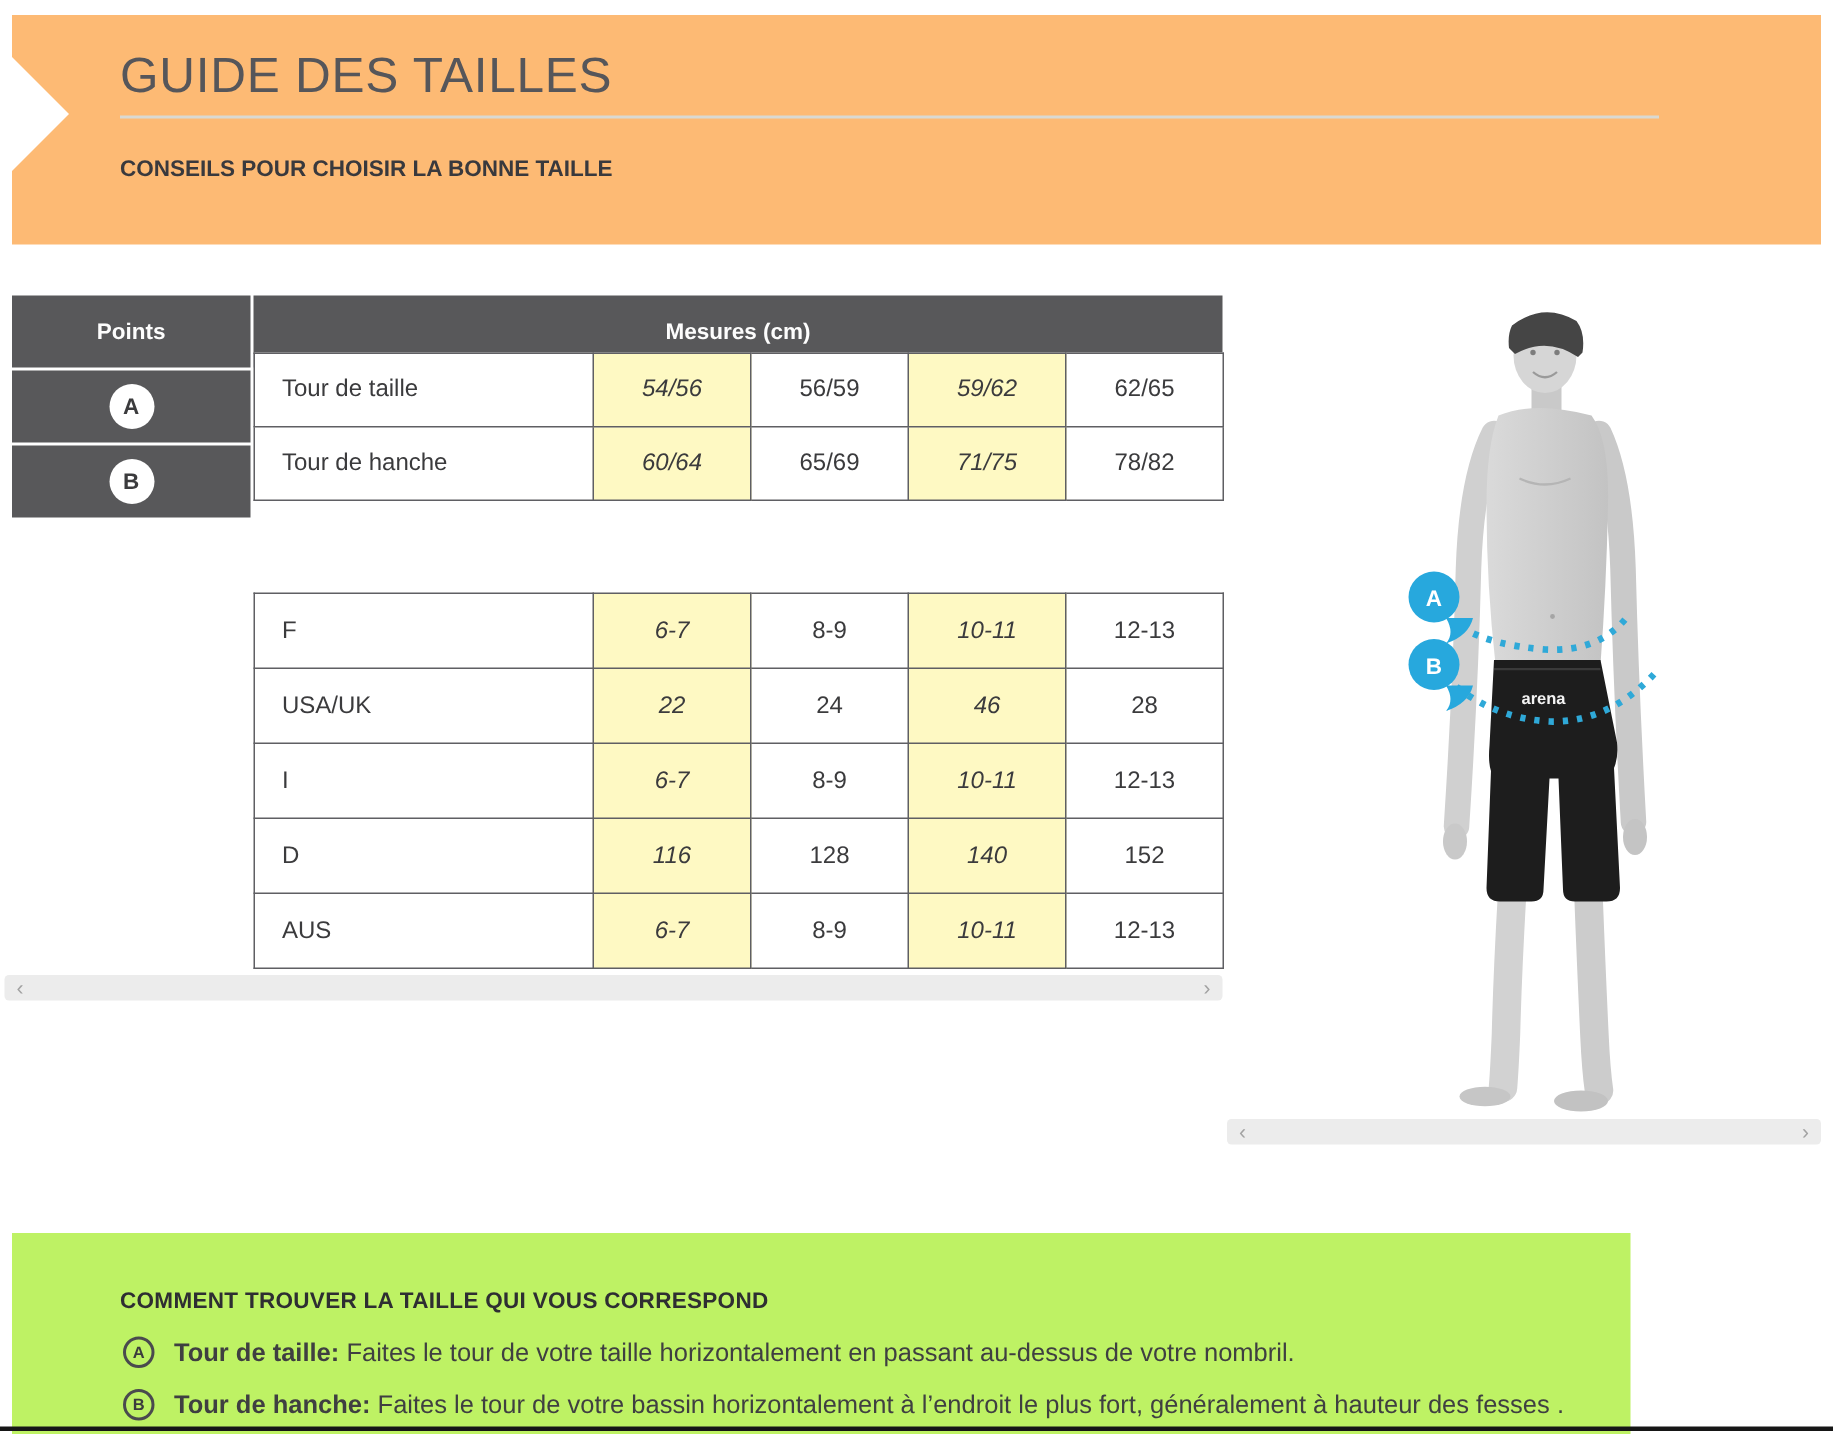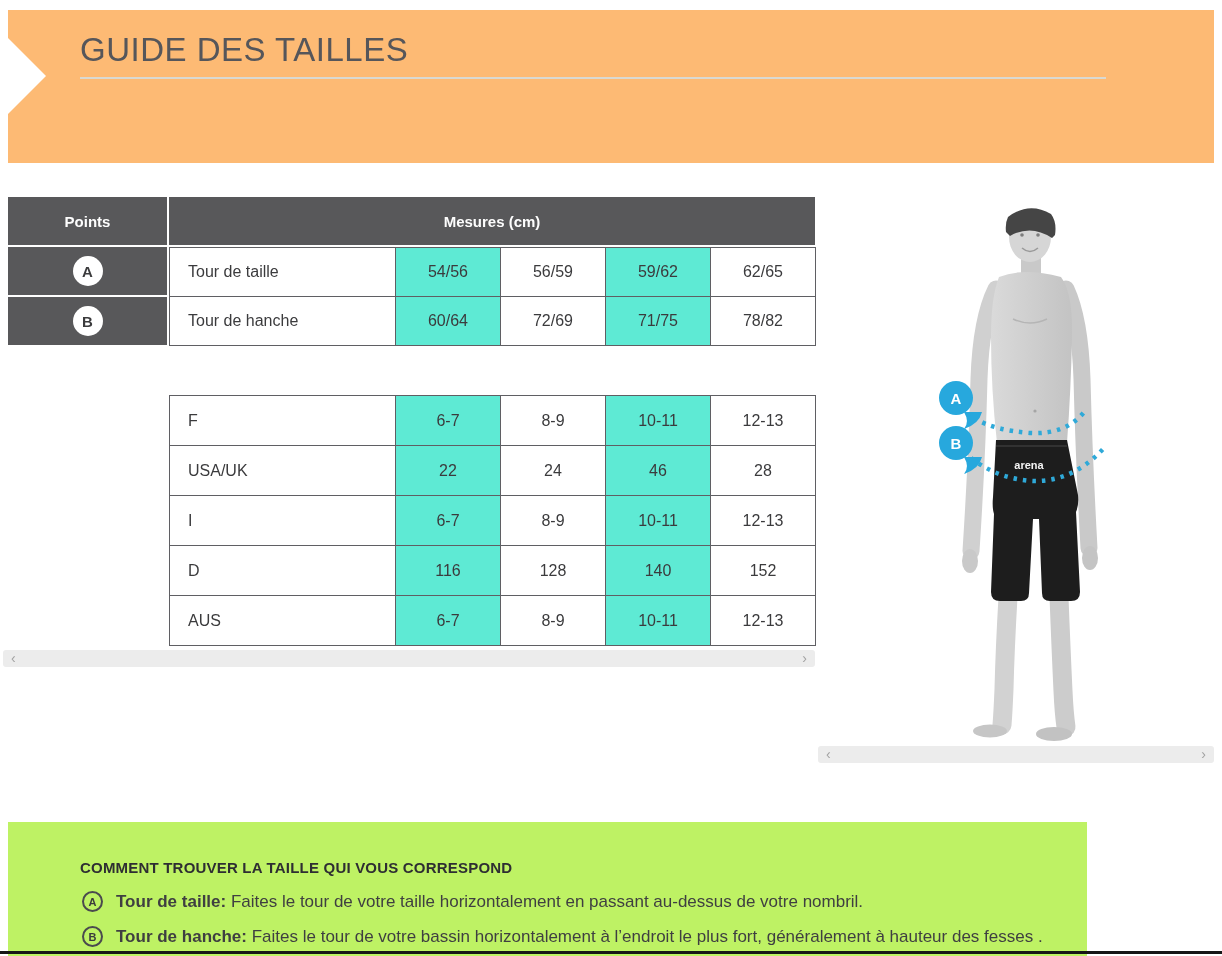--- a/index.html
+++ b/index.html
@@ -24,29 +24,29 @@
               font-weight:bold; font-size:15px; }
   .pts-cell { height:48px; margin-bottom:2px; display:flex; align-items:center; justify-content:center; }
   .pt-circle { width:30px; height:30px; border-radius:50%; background:#fff; color:#3b3b3d;
                font-weight:bold; font-size:15px; display:flex; align-items:center; justify-content:center; }
   .mes-head { position:absolute; left:161px; top:0; width:646px; height:48px;
               display:flex; align-items:center; justify-content:center; font-weight:bold; font-size:15px; }
   .taille-head { position:absolute; left:161px; top:150px; width:646px; height:48px;
               display:flex; align-items:center; justify-content:center; font-weight:bold; font-size:15px; }
   table.grid { position:absolute; left:161px; width:646px; border-collapse:collapse; table-layout:fixed;
                background:#fff; }
-  #measure-table { top:50px;padding-left:44px; }
+  #measure-table { top:38px;padding-left:44px; }
   #size-table { top:198px; }
   table.grid td { border:1px solid #5f5f63; font-size:16px; color:#3b3b3d;
                   text-align:center; vertical-align:middle; }
   #measure-table td { height:49px; }
   #size-table td { height:50px; }
   table.grid td.lbl { width:226px; text-align:left; padding-left:18px; }
   table.grid td.val { width:105px; }
-  table.grid td.shade { background:#5eead4; }
+  table.grid td.shade { background:#fef9c3;font-style:italic; }
 
   
   .hscroll { position:absolute; height:17px; background:#ececec; border-radius:3px;
              display:flex; align-items:center; justify-content:space-between;
              padding:0 8px; font-size:14px; color:#a2a2a2; cursor:pointer; }
   #table-scroll { left:3px; top:650px; width:812px; }
   #img-scroll   { left:818px; top:746px; width:396px; }
   .hscroll span { line-height:15px; }
 
   
@@ -66,20 +66,21 @@
 </style>
 </head>
 <body>
 
 <div class="stage">
 
   <div class="hdr">
     <div class="hdr-chevron"></div>
     <div class="hdr-title">GUIDE DES TAILLES</div>
     <div class="hdr-rule"></div>
+    <div class="hdr-sub">CONSEILS POUR CHOISIR LA BONNE TAILLE</div>
   </div>
 
   <div class="twrap">
     <div class="pts-col">
       <div class="pts-head dark">Points</div>
       <div id="points-cells">
           <div class="pts-cell dark">
             <span class="pt-circle">A</span>
           </div>
           <div class="pts-cell dark">
@@ -93,21 +94,21 @@
           <tr>
             <td class="lbl">Tour de taille</td>
             <td class="val shade">54/56</td>
             <td class="val">56/59</td>
             <td class="val shade">59/62</td>
             <td class="val">62/65</td>
           </tr>
           <tr>
             <td class="lbl">Tour de hanche</td>
             <td class="val shade">60/64</td>
-            <td class="val">72/69</td>
+            <td class="val">65/69</td>
             <td class="val shade">71/75</td>
             <td class="val">78/82</td>
           </tr>
         </tbody>
     </table>
     <table class="grid" id="size-table">
       <tbody id="size-body">
           <tr>
             <td class="lbl">F</td>
             <td class="val shade">6-7</td>

